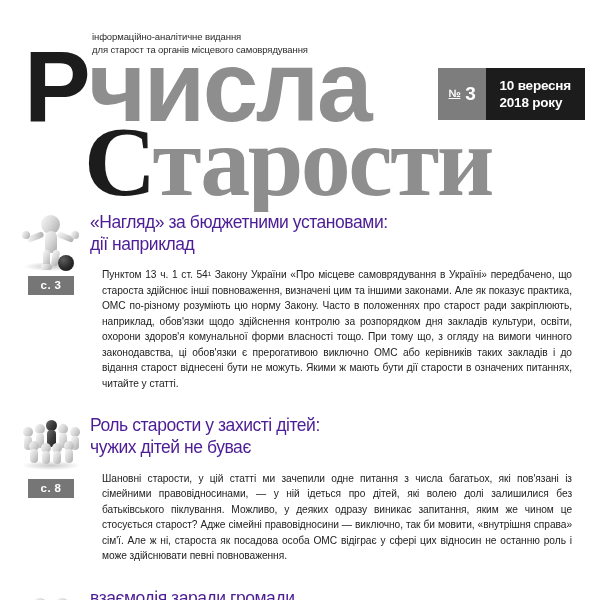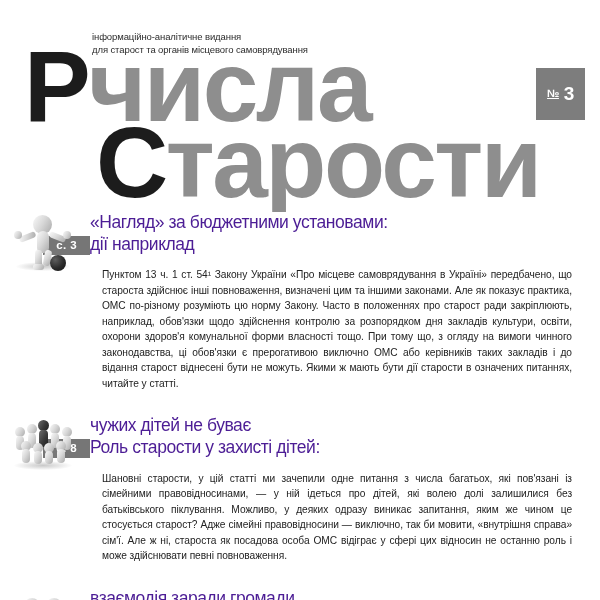--- a/index.html
+++ b/index.html
@@ -78,23 +78,24 @@
     letter-spacing: -2.5px;
     line-height: 1;
     white-space: nowrap;
   }
   .title-radnyk {
     left: 24px;
     top: 36px;
     font-size: 100px;
   }
   .title-starosty {
-    left: 96px;
+    left: 84px;
     top: 112px;
     font-size: 100px;
+    font-family: Liberation Serif, serif;
   }
   .ch-dark { color: #1c1c1c; }
   .ch-gray { color: #8e8e8e; }
 
   
   .issue-wrap {
     position: absolute;
     right: 15px;
     top: 68px;
     display: flex;
@@ -140,21 +141,21 @@
   }
   .article {
     display: flex;
     align-items: flex-start;
     margin-bottom: 12px;
   }
   .art-aside {
     width: 78px;
     flex: 0 0 78px;
     display: flex;
-    flex-direction: row;
+    flex-direction: column;
     align-items: center;
     padding-top: 2px;
   }
   .art-icon {
     width: 62px;
     height: 58px;
     position: relative;
   }
   .page-badge {
     background: #767676;
@@ -222,20 +223,24 @@
     <span class="ch-dark">Р</span><span class="ch-gray">числа</span>
   </div>
 
   <div class="title-line title-starosty">
     <span class="ch-dark">С</span><span class="ch-gray">тарости</span>
   </div>
 
   <div class="issue-wrap">
     <div class="issue-num">
       <sup>№</sup>&nbsp;<span>3</span>
+    </div>
+    <div class="issue-date">
+      <span>10 вересня</span>
+      <span>2018 року</span>
     </div>
   </div>
 </div>
 
 <div class="articles">
 
   <div class="article">
     <div class="art-aside">
       <div class="art-icon">
         <div class="shadow-el" style="left:4px; top:48px; width:54px; height:9px;"></div>
@@ -281,22 +286,22 @@
         <div class="fig" style="left:22px; top:34px; width:8px; height:13px; border-radius:4px;"></div>
         <div class="fig" style="left:32px; top:26px; width:10px; height:10px;"></div>
         <div class="fig" style="left:33px; top:34px; width:8px; height:13px; border-radius:4px;"></div>
         <div class="fig" style="left:44px; top:24px; width:10px; height:10px;"></div>
         <div class="fig" style="left:45px; top:32px; width:8px; height:14px; border-radius:4px;"></div>
       </div>
       <div class="page-badge">с. 8</div>
     </div>
     <div class="art-body">
       <h2 class="art-title">
+        <span>Роль старости у захисті дітей:</span>
         <span>чужих дітей не буває</span>
-        <span>Роль старости у захисті дітей:</span>
       </h2>
       <p class="art-text">Шановні старости, у цій статті ми зачепили одне питання з числа багатьох, які пов'язані із сімейними правовідносинами, — у ній ідеться про дітей, які волею долі залишилися без батьківського піклування. Можливо, у деяких одразу виникає запитання, яким же чином це стосується старост? Адже сімейні правовідносини — виключно, так би мовити, «внутрішня справа» сім'ї. Але ж ні, староста як посадова особа ОМС відіграє у сфері цих відносин не останню роль і може здійснювати певні повноваження.</p>
     </div>
   </div>
 
   <div class="article">
     <div class="art-aside">
       <div class="art-icon">
         <div class="shadow-el" style="left:4px; top:46px; width:54px; height:9px;"></div>
         <div class="fig" style="left:12px; top:8px; width:16px; height:16px;"></div>

